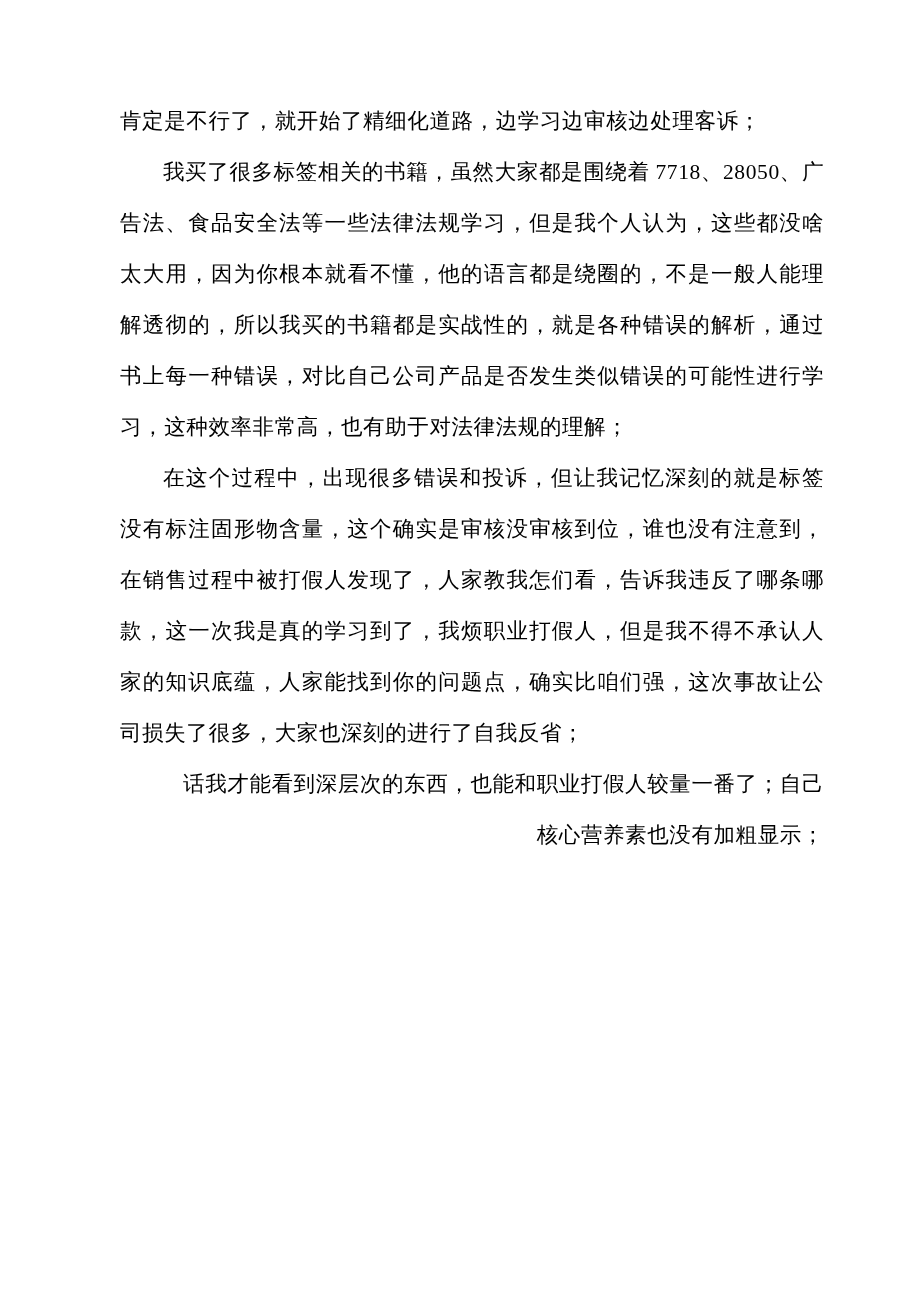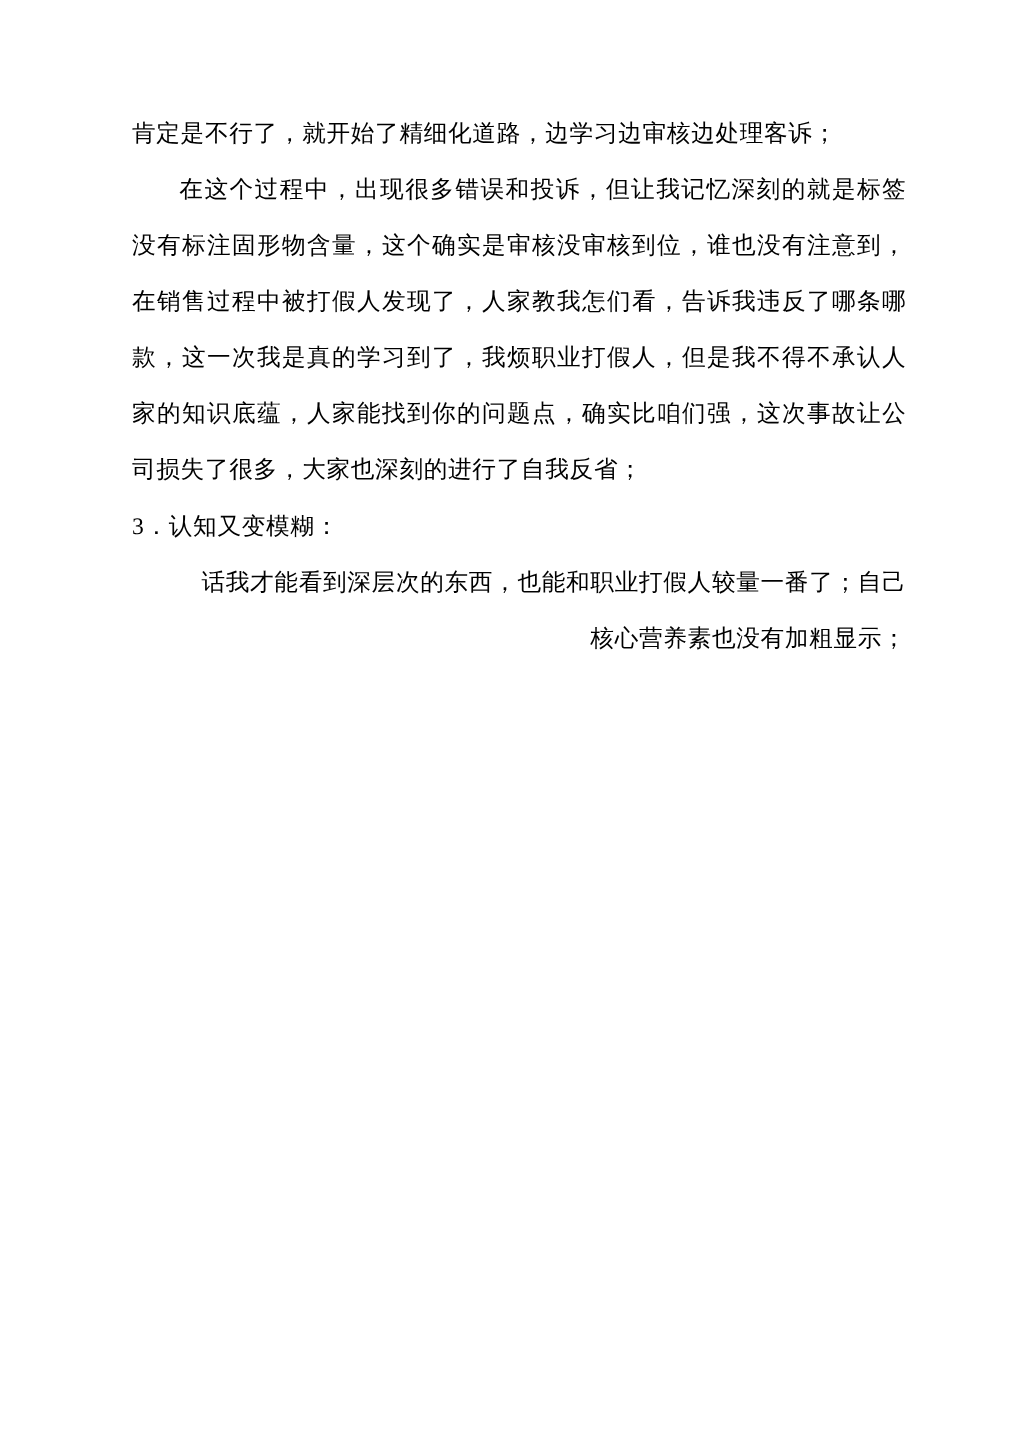--- a/index.html
+++ b/index.html
@@ -42,18 +42,18 @@
   .para.short {
     text-align: right;
   }
 </style>
 </head>
 <body>
 
 <div class="page">
   <div class="doc-body">
     <p class="para noindent">肯定是不行了，就开始了精细化道路，边学习边审核边处理客诉；</p>
+    <p class="para">我买了很多标签相关的书籍，虽然大家都是围绕着 7718、28050、广告法、食品安全法等一些法律法规学习，但是我个人认为，这些都没啥太大用，因为你根本就看不懂，他的语言都是绕圈的，不是一般人能理解透彻的，所以我买的书籍都是实战性的，就是各种错误的解析，通过书上每一种错误，对比自己公司产品是否发生类似错误的可能性进行学习，这种效率非常高，也有助于对法律法规的理解；</p>
     <p class="para">在这个过程中，出现很多错误和投诉，但让我记忆深刻的就是标签没有标注固形物含量，这个确实是审核没审核到位，谁也没有注意到，在销售过程中被打假人发现了，人家教我怎们看，告诉我违反了哪条哪款，这一次我是真的学习到了，我烦职业打假人，但是我不得不承认人家的知识底蕴，人家能找到你的问题点，确实比咱们强，这次事故让公司损失了很多，大家也深刻的进行了自我反省；</p>
-    <p class="para heading">3．认知又变模糊：</p>
     <p class="para noindent short">话我才能看到深层次的东西，也能和职业打假人较量一番了；自己</p>
     <p class="para noindent short">核心营养素也没有加粗显示；</p>
   </div>
 </div>
 
 </body></html>

